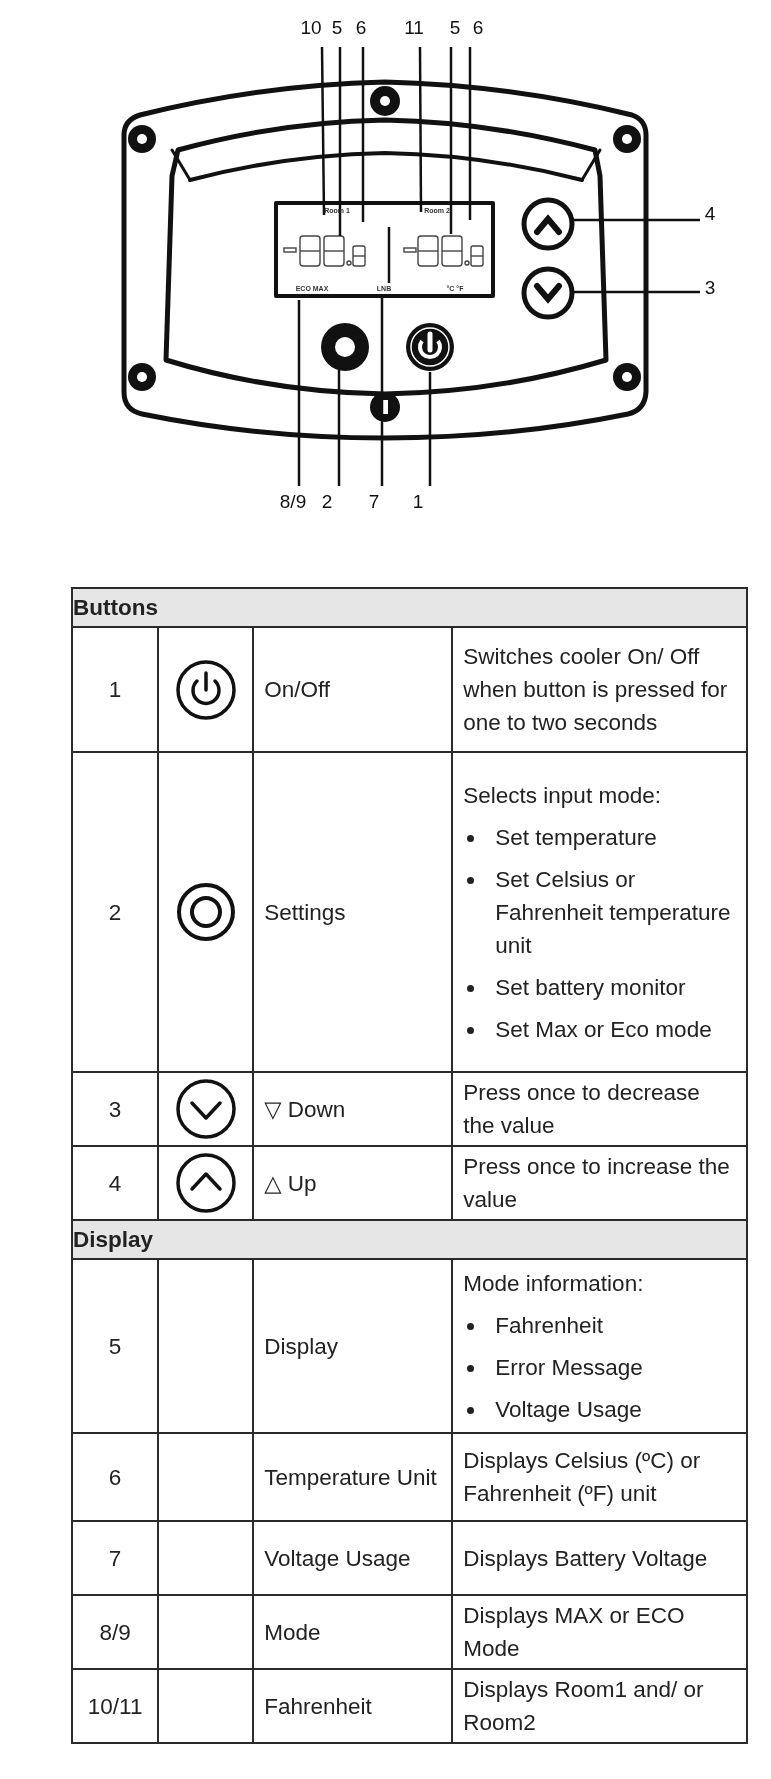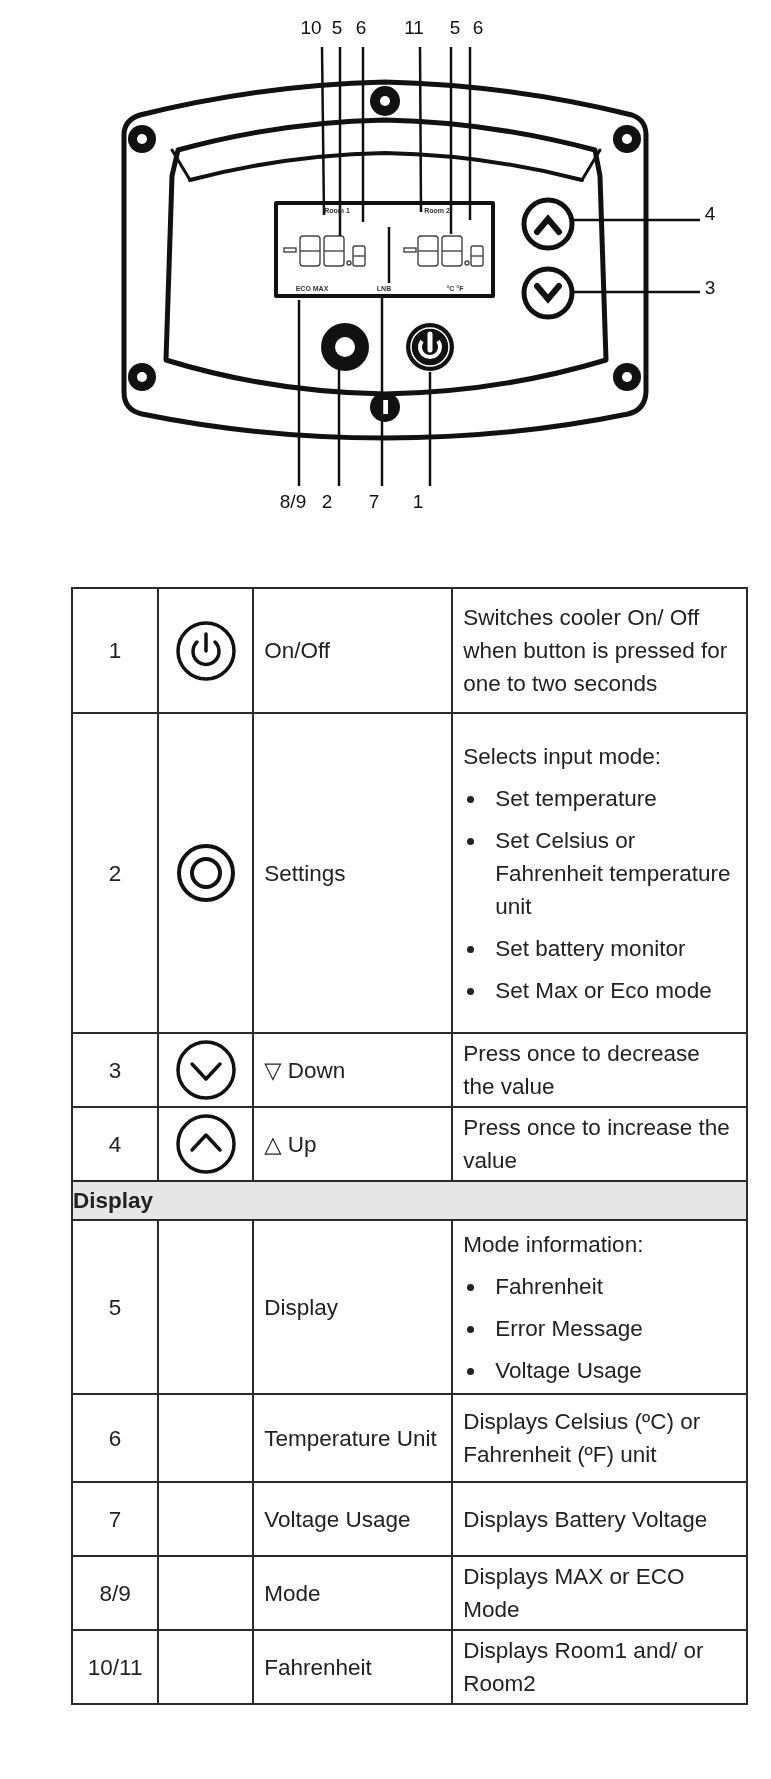--- a/index.html
+++ b/index.html
@@ -136,20 +136,23 @@
   <span class="callout" style="left:710px;top:278px;">3</span>
 
   <span class="callout" style="left:293px;top:492px;">8/9</span>
   <span class="callout" style="left:327px;top:492px;">2</span>
   <span class="callout" style="left:374px;top:492px;">7</span>
   <span class="callout" style="left:418px;top:492px;">1</span>
 </div>
 
 <table class="spec">
   <tbody>
+    <tr class="section-row">
+      <td colspan="4">Buttons</td>
+    </tr>
 
     <tr style="height:125px;">
       <td class="num">1</td>
       <td class="icon">
         <svg width="62" height="62" viewBox="0 0 62 62">
             <circle cx="31" cy="31" r="28" fill="none" stroke="#111" stroke-width="3.5"></circle>
             <path d="M22 22 A13 13 0 1 0 40 22" fill="none" stroke="#111" stroke-width="3.5" stroke-linecap="round"></path>
             <line x1="31" y1="14" x2="31" y2="31" stroke="#111" stroke-width="3.5" stroke-linecap="round"></line>
           </svg>
       </td>

